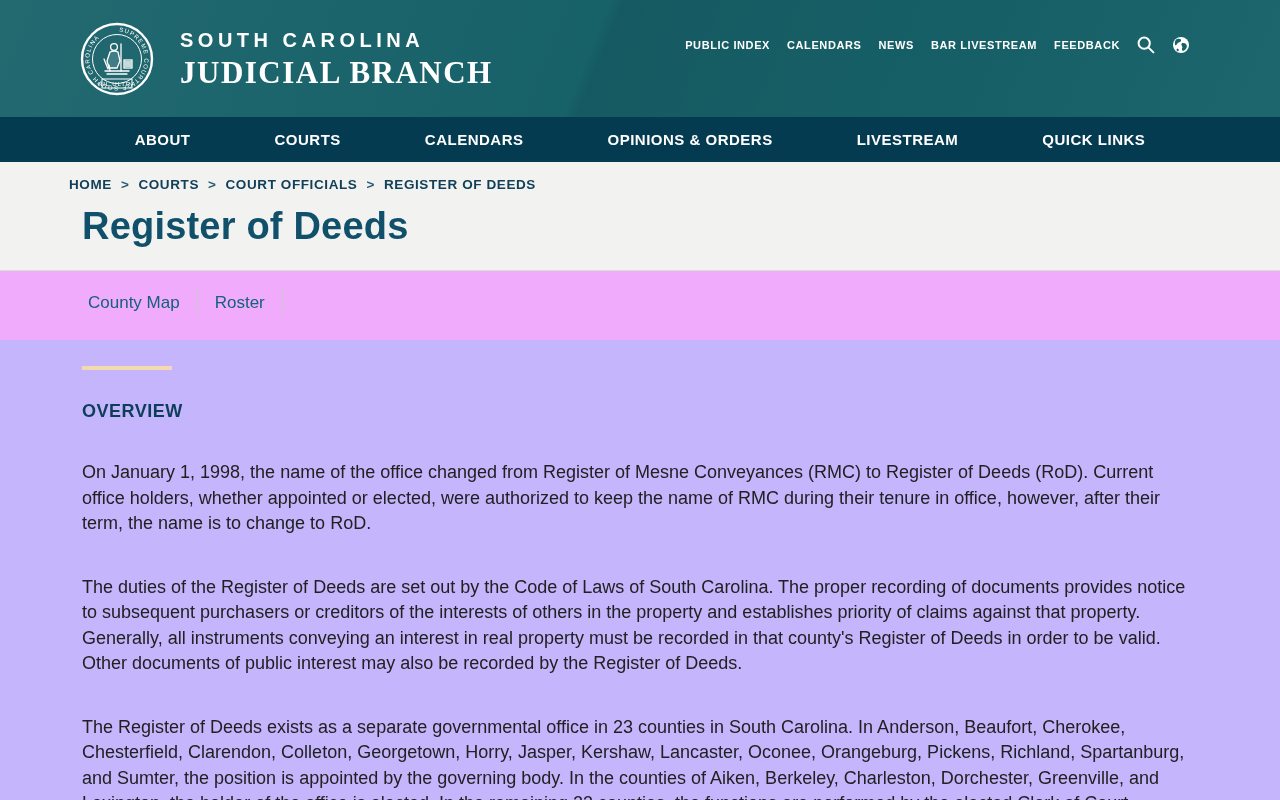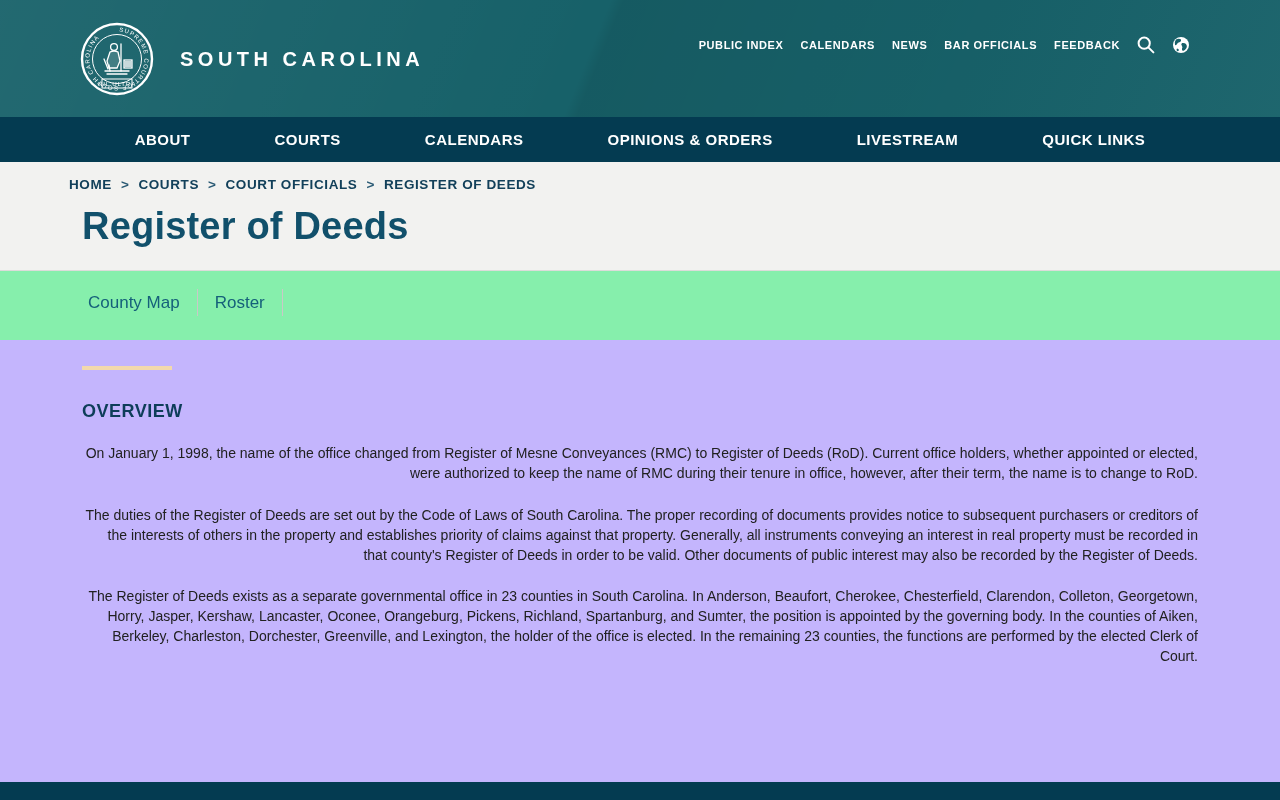--- a/index.html
+++ b/index.html
@@ -87,21 +87,21 @@
   .crumb { color: #12405a; text-decoration: none; cursor: pointer; white-space: nowrap; }
   .crumb-sep { font-weight: bold; color: #2a5a74; }
   .page-title {
     padding: 13px 0 22px 82px;
     font-size: 38px;
     font-weight: bold;
     color: #11506b;
     letter-spacing: 0.2px;
   }
   .subnav-band {
-    background: #86efac;
+    background: #f0abfc;
     flex: 0 0 auto;
     display: flex;
     align-items: center;
     padding: 18px 16px 24px 88px;
   }
   .subnav-link {
     color: #15607a; font-size: 17px; text-decoration: none; cursor: pointer; white-space: nowrap;
   }
   .subnav-divider {
     width: 1px; height: 27px; background: #c9c9c7; margin: 0 17px; align-self: center;
@@ -114,26 +114,25 @@
     padding: 26px 82px 8px 82px;
   }
   .accent-rule {
     width: 90px; height: 4px; background: #f3d9ad; margin-bottom: 31px;
   }
   .section-heading {
     font-size: 18px; font-weight: bold; letter-spacing: 0.5px;
     color: #0e3d59; margin-bottom: 5px;
   }
   .content p {
-    font-size: 14px;
+    font-size: 18px;
     line-height: 1.42;
     color: #212121;
-    margin-top: 22px;
+    margin-top: 38px;
     max-width: 1118px;
-    text-align: right;
   }
 
   
   .site-footer {
     height: 18px;
     background: #043b51;
     flex: 0 0 auto;
   }
 </style>
 </head>
@@ -158,28 +157,29 @@
         <path d="M27,52 h20"></path>
         <rect x="44" y="38" width="8" height="8"></rect>
         <path d="M45,40 h6 M45,42 h6 M45,44 h6"></path>
         <path d="M24,37 l4,10 M30,49 l-1,-6"></path>
       </g>
       <rect x="22" y="57" width="30" height="9" fill="none" stroke="#ffffff" stroke-width="1"></rect>
       <text x="37" y="64" text-anchor="middle" font-size="6.2" fill="#ffffff" letter-spacing="0.8" font-family="Liberation Sans, sans-serif">NIL ULTRA</text>
     </svg>
     <div class="brand-text">
       <div class="brand-line1">SOUTH CAROLINA</div>
+      <div class="brand-line2">JUDICIAL BRANCH</div>
     </div>
   </div>
 
   <nav class="utility-nav">
     <a class="utility-link">PUBLIC INDEX</a>
     <a class="utility-link">CALENDARS</a>
     <a class="utility-link">NEWS</a>
-    <a class="utility-link">BAR OFFICIALS</a>
+    <a class="utility-link">BAR LIVESTREAM</a>
     <a class="utility-link">FEEDBACK</a>
     <span class="utility-icon">
       <svg width="18" height="18" viewBox="0 0 18 18">
         <circle cx="7.2" cy="7.2" r="5.6" fill="none" stroke="#ffffff" stroke-width="2"></circle>
         <line x1="11.6" y1="11.6" x2="16.4" y2="16.4" stroke="#ffffff" stroke-width="2" stroke-linecap="round"></line>
       </svg>
     </span>
     <span class="utility-icon">
       <svg width="18" height="18" viewBox="0 0 18 18">
         <circle cx="9" cy="9" r="8" fill="#ffffff"></circle>

